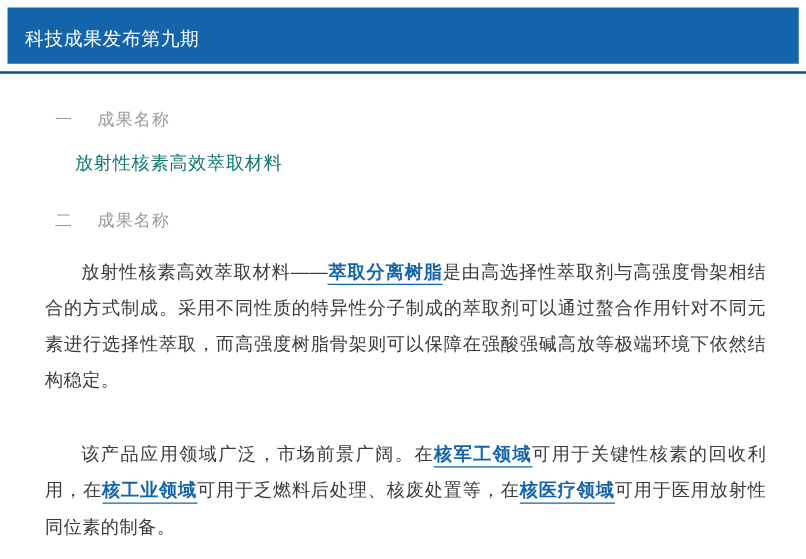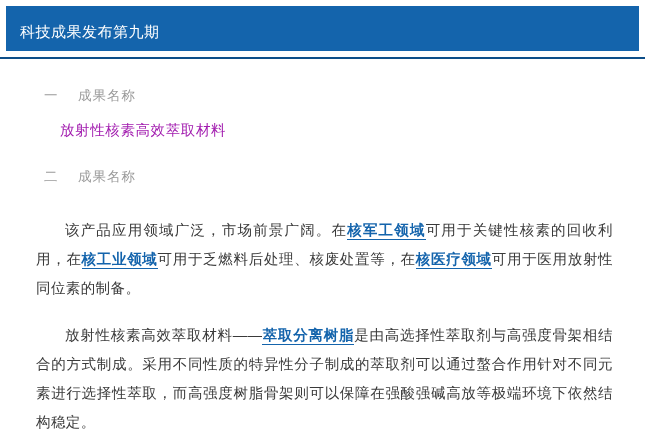--- a/index.html
+++ b/index.html
@@ -55,21 +55,21 @@
     width: 34px;
     display: inline-block;
   }
   .section-head .title {
     letter-spacing: 1px;
   }
   .item-text {
     margin-top: 16px;
     margin-left: 38px;
     font-size: 14.5px;
-    color: #a21caf;
+    color: #0f766e;
     letter-spacing: 0.6px;
   }
   .para {
     margin-top: 18px;
     margin-left: 14px;
     margin-right: 10px;
     font-size: 14.5px;
     line-height: 29px;
     color: #3a3a3a;
     text-align: justify;
@@ -103,18 +103,18 @@
       <span class="title">成果名称</span>
     </div>
 
     <div class="item-text">放射性核素高效萃取材料</div>
 
     <div class="section-head">
       <span class="num">二</span>
       <span class="title">成果名称</span>
     </div>
 
+    <p class="para"><span>放射性核素高效萃取材料——</span><span class="kw">萃取分离树脂</span><span>是由高选择性萃取剂与高强度骨架相结合的方式制成。采用不同性质的特异性分子制成的萃取剂可以通过螯合作用针对不同元素进行选择性萃取，而高强度树脂骨架则可以保障在强酸强碱高放等极端环境下依然结构稳定。</span></p>
+
     <p class="para second"><span>该产品应用领域广泛，市场前景广阔。在</span><span class="kw">核军工领域</span><span>可用于关键性核素的回收利用，在</span><span class="kw">核工业领域</span><span>可用于乏燃料后处理、核废处置等，在</span><span class="kw">核医疗领域</span><span>可用于医用放射性同位素的制备。</span></p>
-
-    <p class="para"><span>放射性核素高效萃取材料——</span><span class="kw">萃取分离树脂</span><span>是由高选择性萃取剂与高强度骨架相结合的方式制成。采用不同性质的特异性分子制成的萃取剂可以通过螯合作用针对不同元素进行选择性萃取，而高强度树脂骨架则可以保障在强酸强碱高放等极端环境下依然结构稳定。</span></p>
 
   </div>
 </div>
 
 </body></html>

